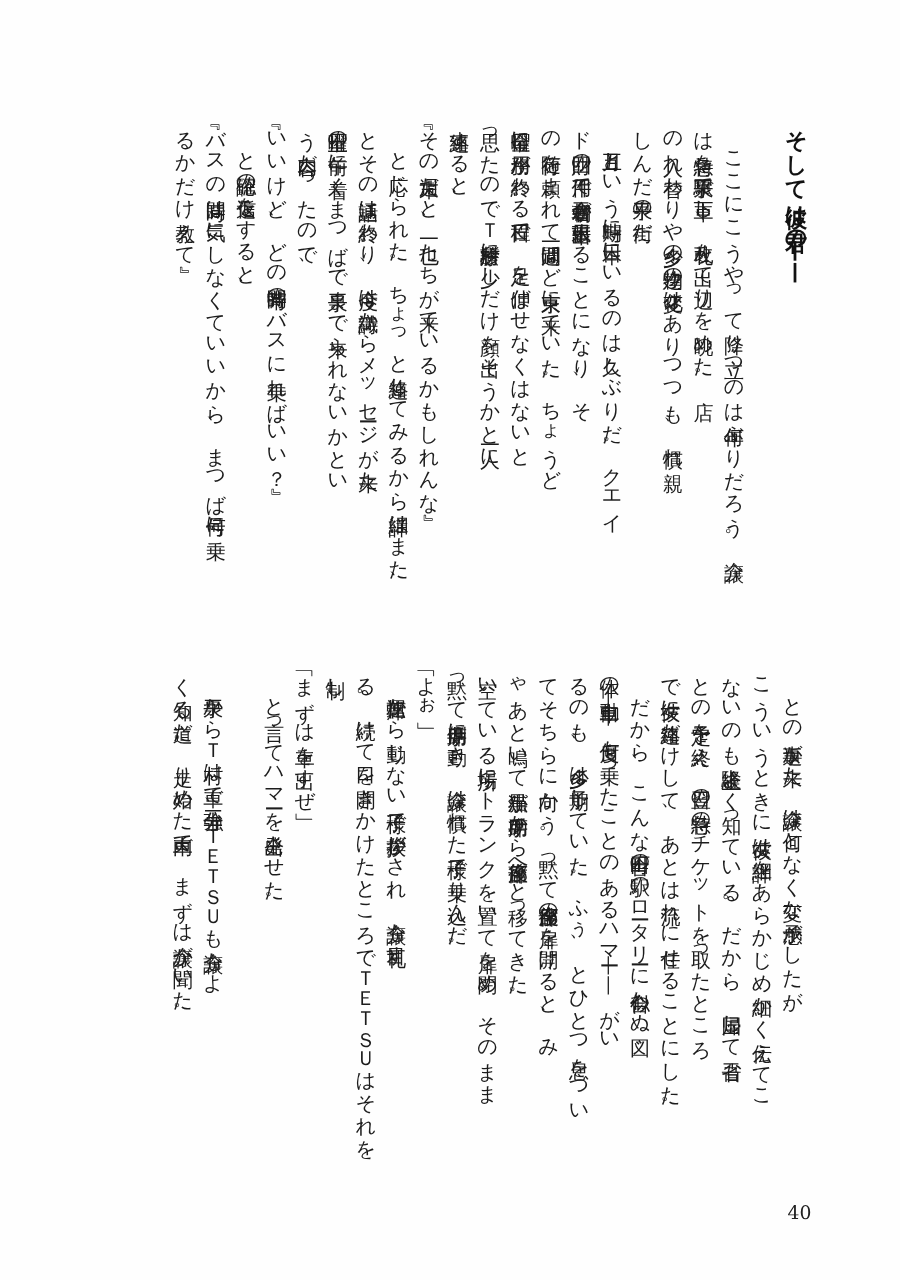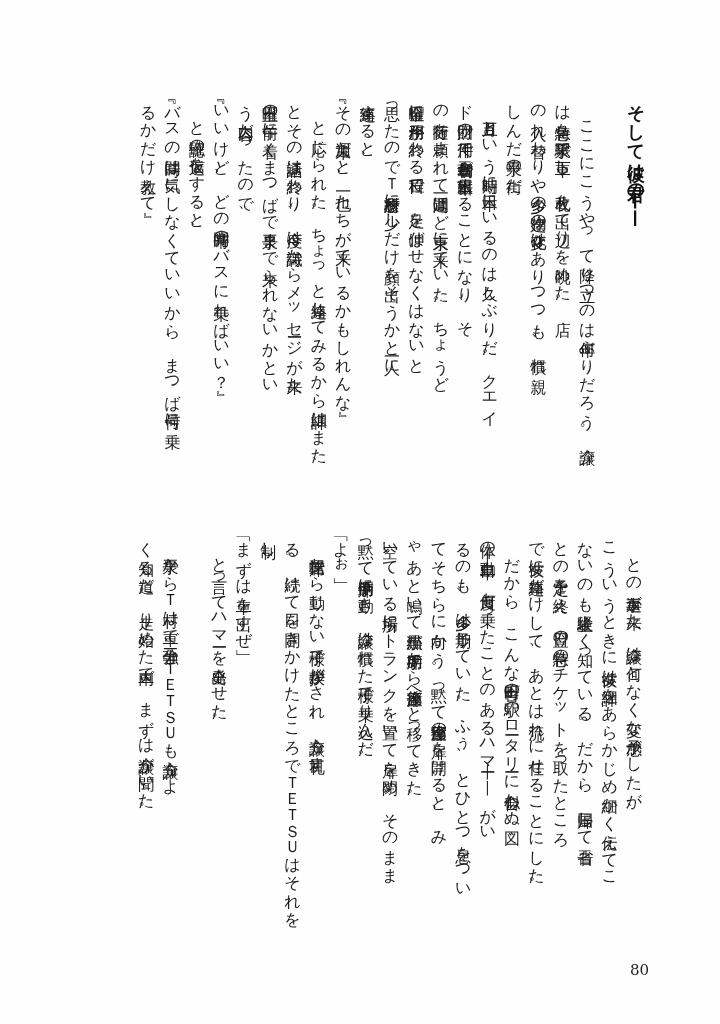--- a/index.html
+++ b/index.html
@@ -121,15 +121,15 @@
     <div class="line indent">運転席から動じない様子で挨拶がされ、譲介も目礼す</div>
     <div class="line">る。続けて口を開きかけたところでＴＥＴＳＵはそれを</div>
     <div class="line">制し、</div>
     <div class="line">「まずは車を出すぜ」</div>
     <div class="line indent">と言ってハマーを出発させた。</div>
     <div class="spacer"></div>
     <div class="line indent">泉平からＴ村は車で三十分強、ＴＥＴＳＵも譲介もよ</div>
     <div class="line">く知る道だ。走り始めた車内で、まずは譲介が聞いた。</div>
   </div>
 
-  <div class="page-number">80</div>
+  <div class="page-number">40</div>
 
 </div>
 
 </body></html>

